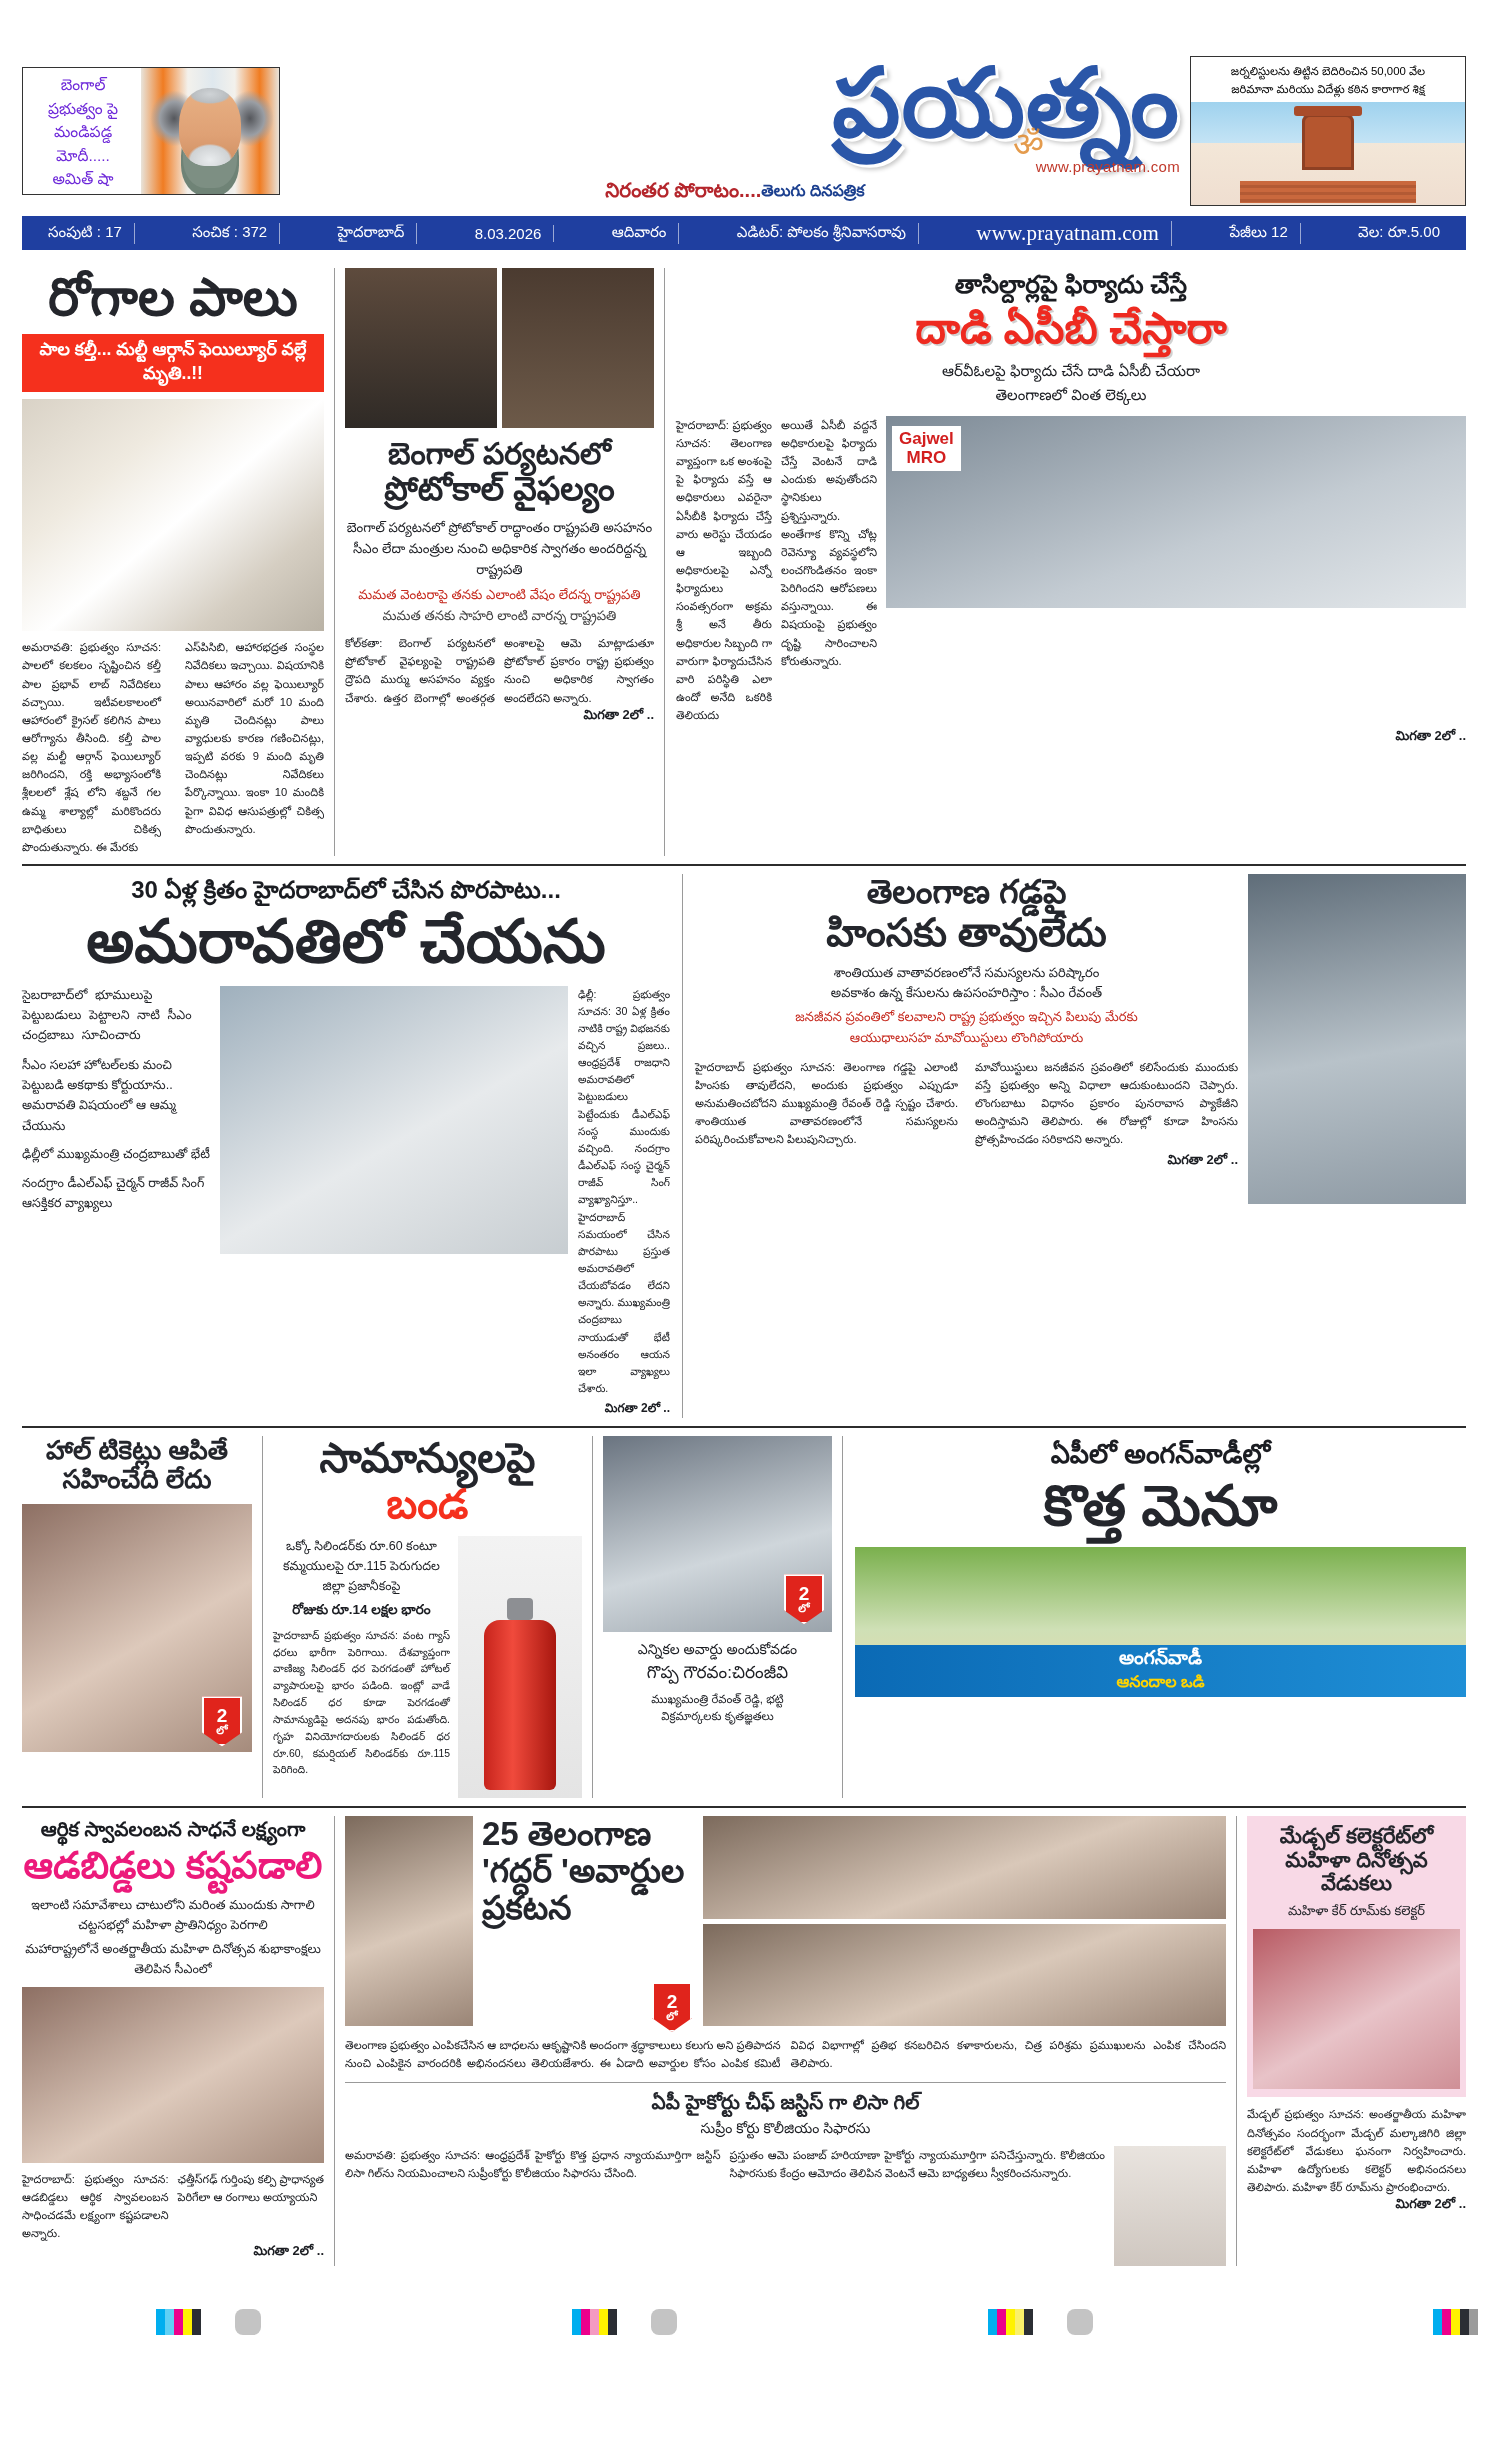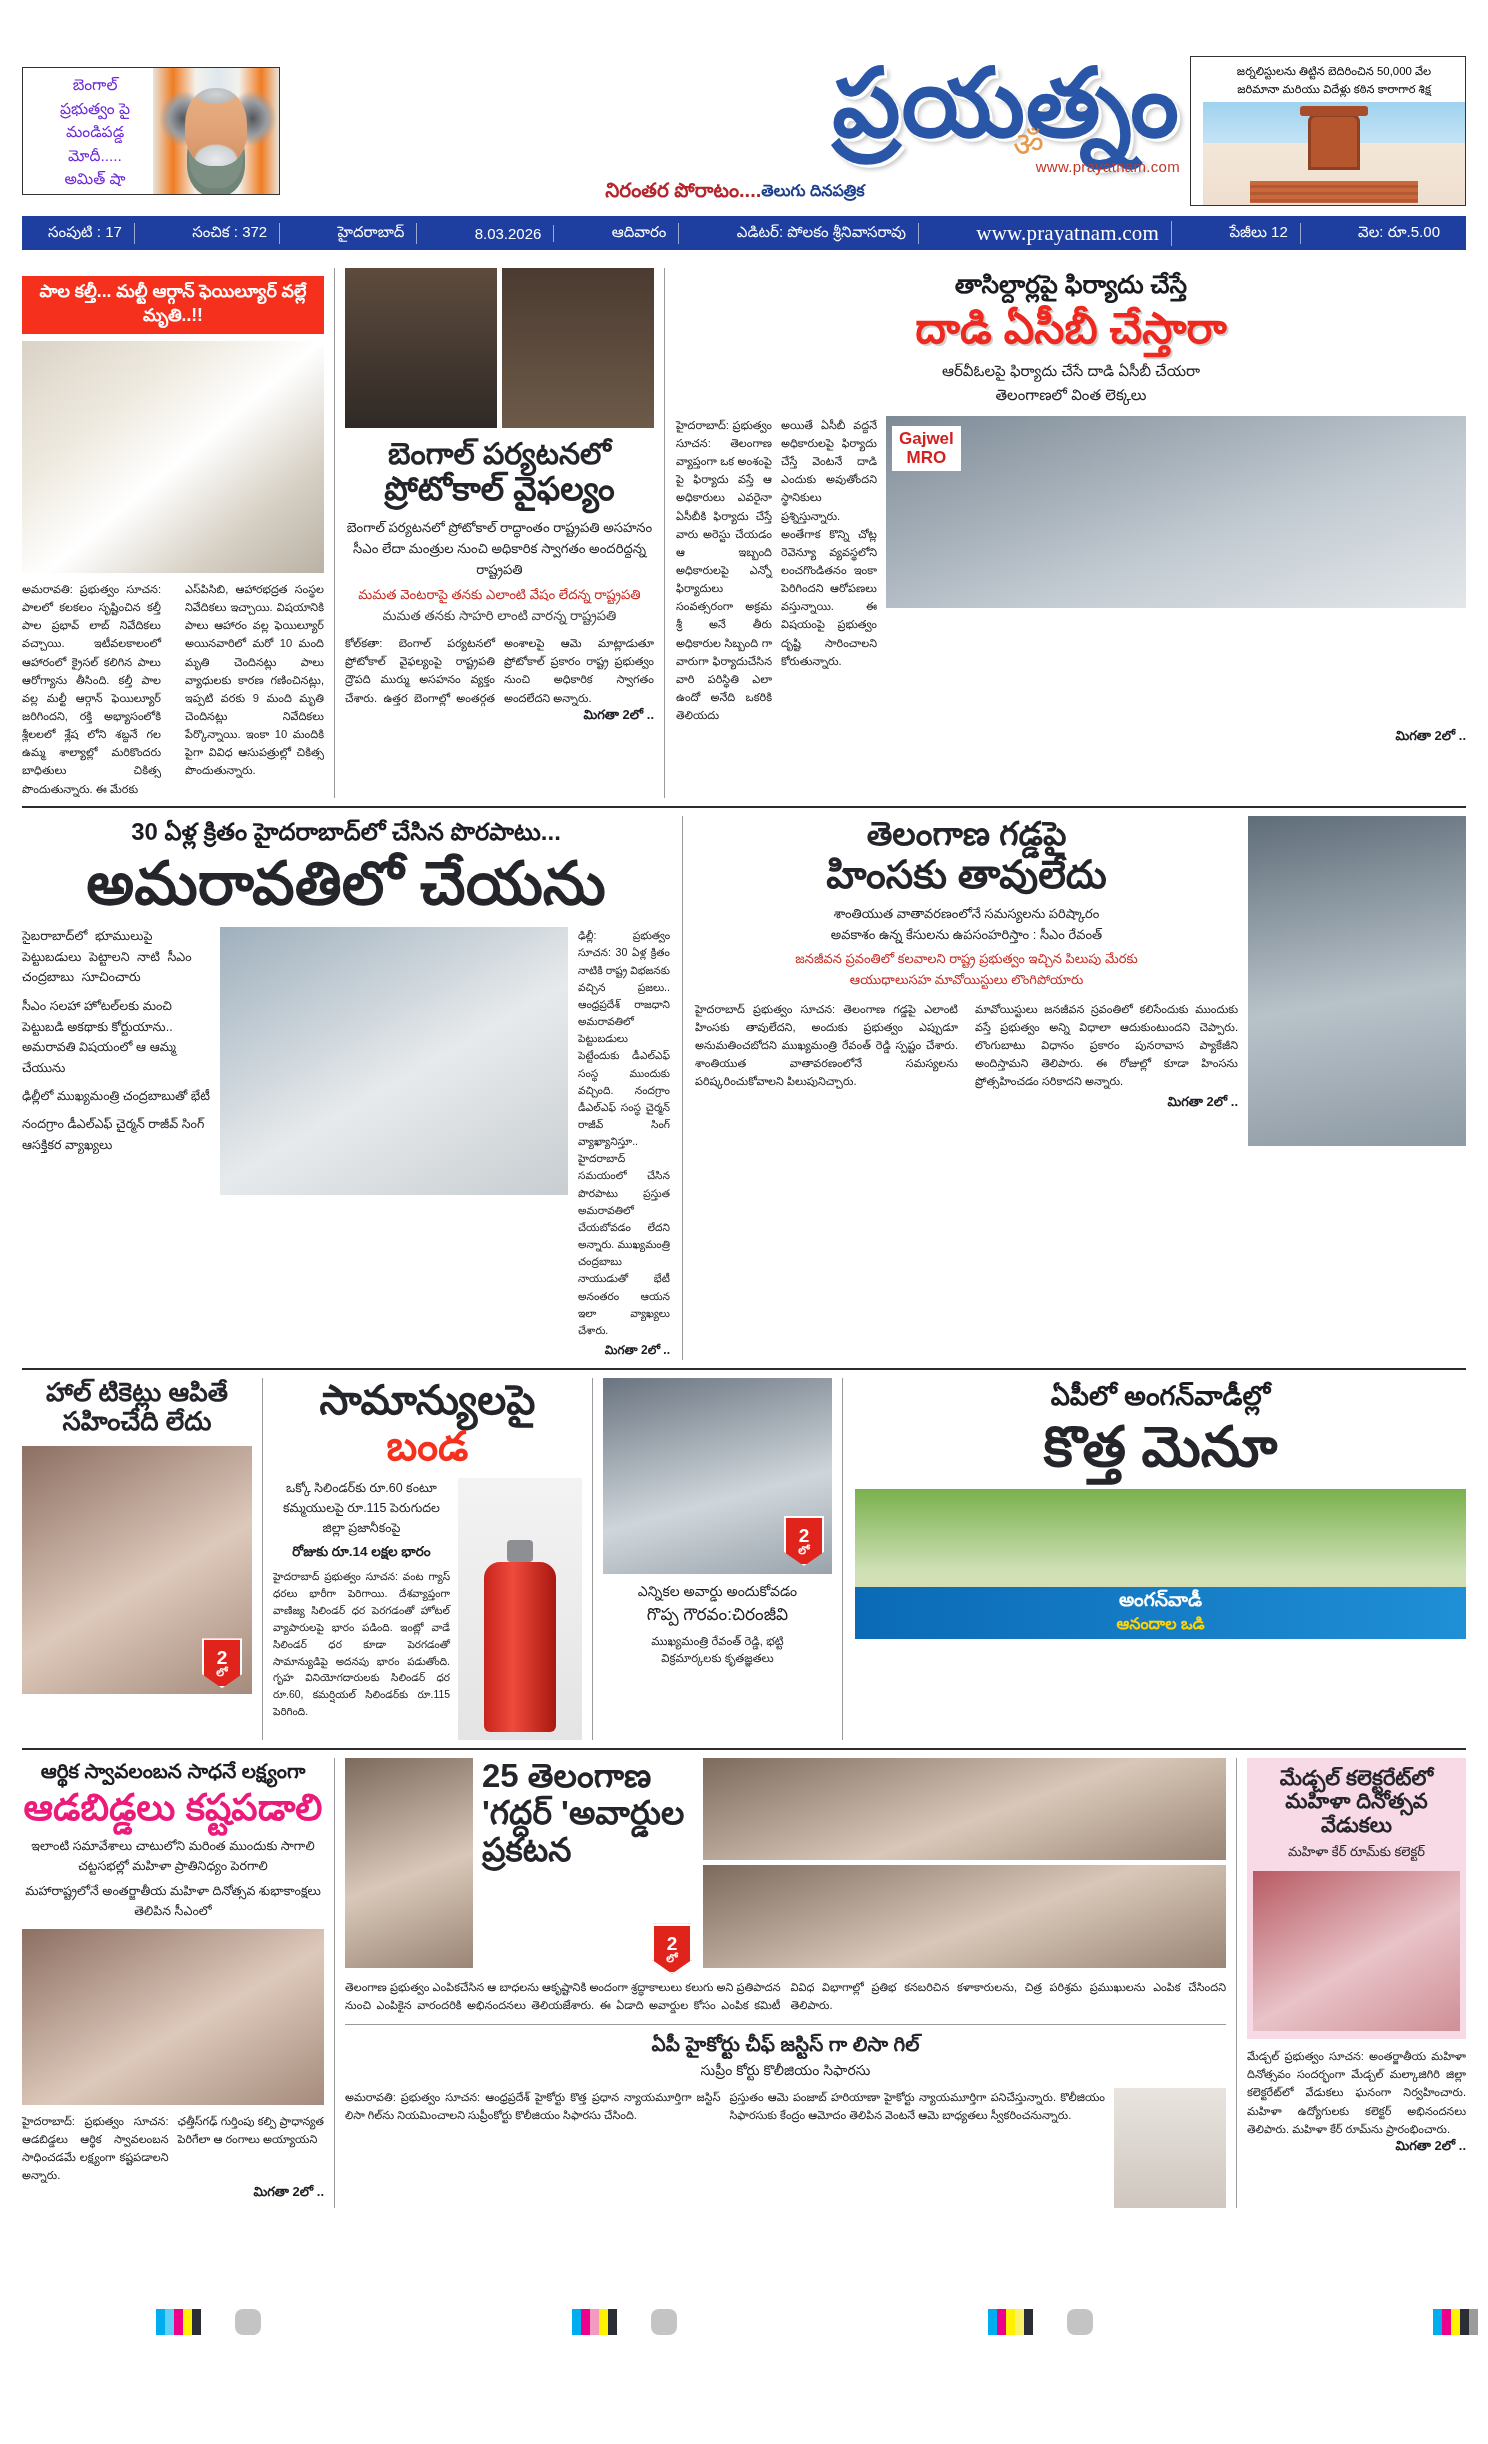--- a/index.html
+++ b/index.html
@@ -8,21 +8,21 @@
     width: 1488px; height: 2444px;
     background: #ffffff;
     font-family: "Liberation Sans", "DejaVu Sans", sans-serif;
     color: #1b1d22;
     overflow: hidden;
   }
   .page { position: relative; width: 1488px; height: 2444px; padding: 0 22px; }
 
   
   .masthead { display: flex; align-items: center; height: 210px; padding-top: 52px; gap: 10px; }
-  .ear { border: 1.5px solid #333; background:#fff; display:flex; align-items:stretch; overflow:hidden;padding-left:12px; }
+  .ear { border: 1.5px solid #333; background:#fff; display:flex; align-items:stretch; overflow:hidden; }
   .ear-left { width: 258px; height: 128px; }
   .ear-left .ear-text {
     width: 118px; padding: 6px 4px 4px 6px;
     font-size: 15.5px; line-height: 1.52; color:#6d28d9; text-align:center;
     display:flex; flex-direction:column; justify-content:center; font-weight:500;
   }
   .ear-left .ear-pic { flex:1; position:relative; overflow:hidden; background:#d8ded9; }
 
   .modi-photo { position:absolute; inset:0;
     background:
@@ -168,20 +168,21 @@
     <span>ఆదివారం</span>
     <span>ఎడిటర్: పోలకం శ్రీనివాసరావు</span>
     <span class="site">www.prayatnam.com</span>
     <span>పేజీలు 12</span>
     <span>వెల: రూ.5.00</span>
   </div>
 
   <div class="band" style="border-top:none; padding-top:10px;">
 
     <div style="width:312px; padding-right:10px;">
+      <div class="hl-main" style="font-size:52px;">రోగాల పాలు</div>
       <div style="background:#f5301d;color:#fff;font-size:17.5px;font-weight:bold;text-align:center;padding:5px 4px;margin-top:8px;">పాల కల్తీ... మల్టీ ఆర్గాన్ ఫెయిల్యూర్ వల్లే మృతి..!!</div>
       <div class="ph milk" style="height:232px;margin-top:7px;"></div>
       <div style="display:flex;gap:24px;margin-top:7px;">
         <div class="body-col" style="flex:1;">అమరావతి: ప్రభుత్వం సూచన: పాలలో కలకలం సృష్టించిన కల్తీ పాల ప్రభావ్ లాబ్ నివేదికలు వచ్చాయి. ఇటీవలకాలంలో ఆహారంలో క్రైసల్ కలిగిన పాలు ఆరోగ్యాను తీసింది. కల్తీ పాల వల్ల మల్టీ ఆర్గాన్ ఫెయిల్యూర్ జరిగిందని, రక్తి అభ్యాసంలోకి శ్లీలలలో శ్లేష లోని శబ్దనే గల ఉమ్మ శాల్యాల్లో మరికొందరు బాధితులు చికిత్స పొందుతున్నారు. ఈ మేరకు</div>
         <div class="body-col" style="flex:1;">ఎస్‌పిసిబి, ఆహారభద్రత సంస్థల నివేదికలు ఇచ్చాయి. విషయానికి పాలు ఆహారం వల్ల ఫెయిల్యూర్ అయినవారిలో మరో 10 మంది మృతి చెందినట్లు పాలు వ్యాధులకు కారణ గణించినట్లు, ఇప్పటి వరకు 9 మంది మృతి చెందినట్లు నివేదికలు పేర్కొన్నాయి. ఇంకా 10 మందికి పైగా వివిధ ఆసుపత్రుల్లో చికిత్స పొందుతున్నారు.</div>
       </div>
     </div>
 
     <div class="vrule" style="width:330px; padding:0 10px;">
       <div style="display:flex;gap:5px;height:160px;">

